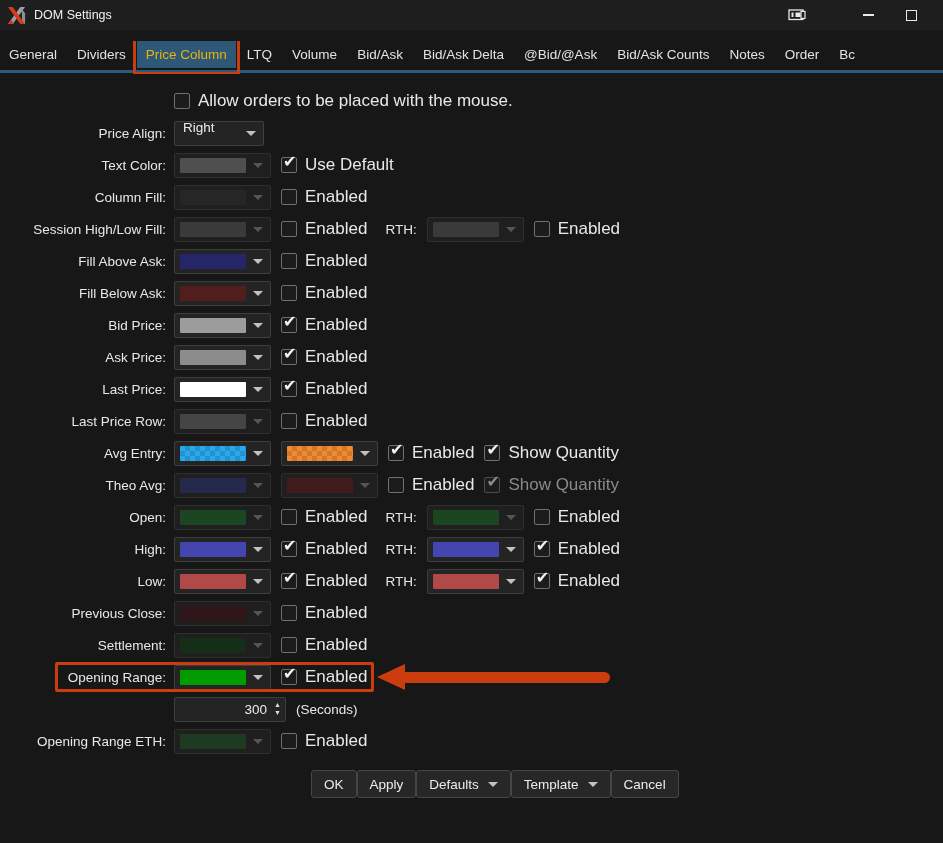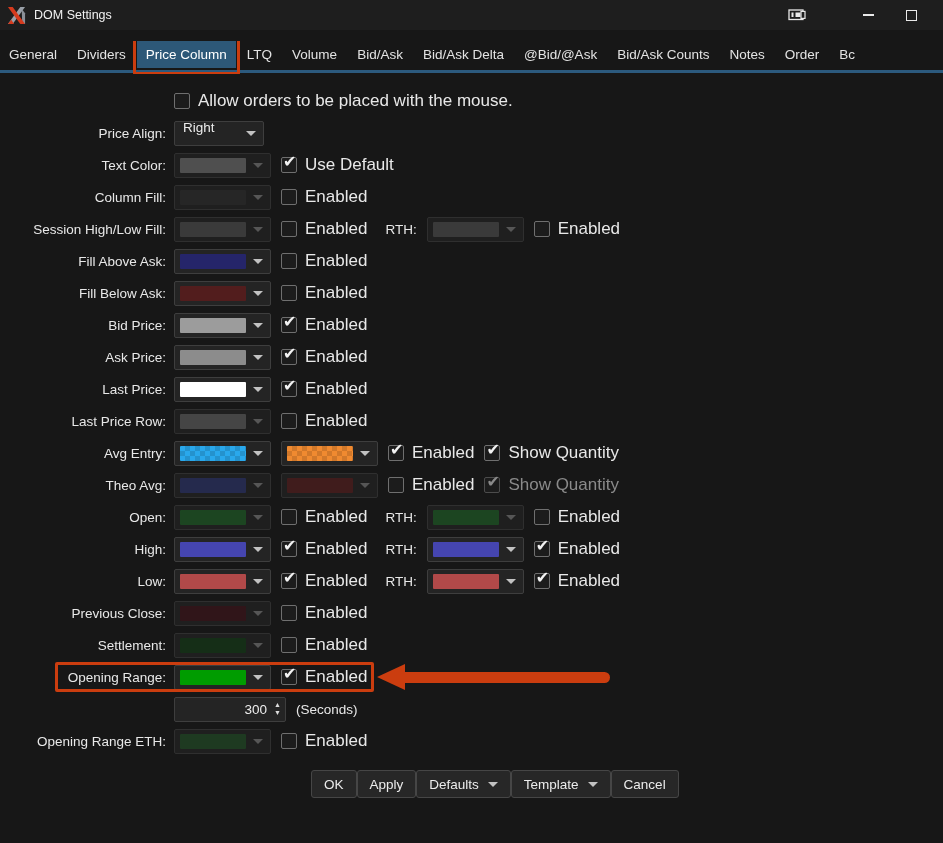--- a/index.html
+++ b/index.html
@@ -25,21 +25,21 @@
   .win-btn.dock{right:132px;}
   .win-btn.min{right:61px;}
   .win-btn.max{right:18px;}
   .min-glyph{width:11px;height:2px;background:#e9e9e9;}
   .max-glyph{width:11px;height:11px;border:1.5px solid #e9e9e9;background:transparent;}
 
   
   .tabbar{position:relative;height:33px;display:flex;align-items:flex-start;margin-top:11px;white-space:nowrap;overflow:hidden;}
   .tab-underline{position:absolute;left:0;right:0;bottom:1px;height:3px;background:var(--underline);}
   .tab{position:relative;height:27px;display:flex;align-items:center;padding:0 9px;margin-right:2px;font-size:13.5px;color:#e3e3e3;cursor:pointer;z-index:1;}
-  .tab.selected{background:var(--tabsel);color:#ffffff;}
+  .tab.selected{background:var(--tabsel);color:#eab308;}
   .tab-annot{position:absolute;left:-4px;right:-4px;top:-4px;bottom:-7px;border:3px solid var(--orange);border-radius:2px;pointer-events:none;z-index:3;}
 
   
   .rows{padding-top:11px;}
   .row{height:32px;display:flex;align-items:center;position:relative;}
   .row-label{width:174px;flex:none;text-align:right;padding-right:8px;font-size:13.5px;color:var(--text);}
   .controls{display:flex;align-items:center;gap:10px;}
 
   
   .dd{position:relative;display:inline-flex;align-items:center;height:25px;background:var(--dd-bg);border:1px solid var(--dd-border);border-radius:2px;cursor:pointer;flex:none;}

